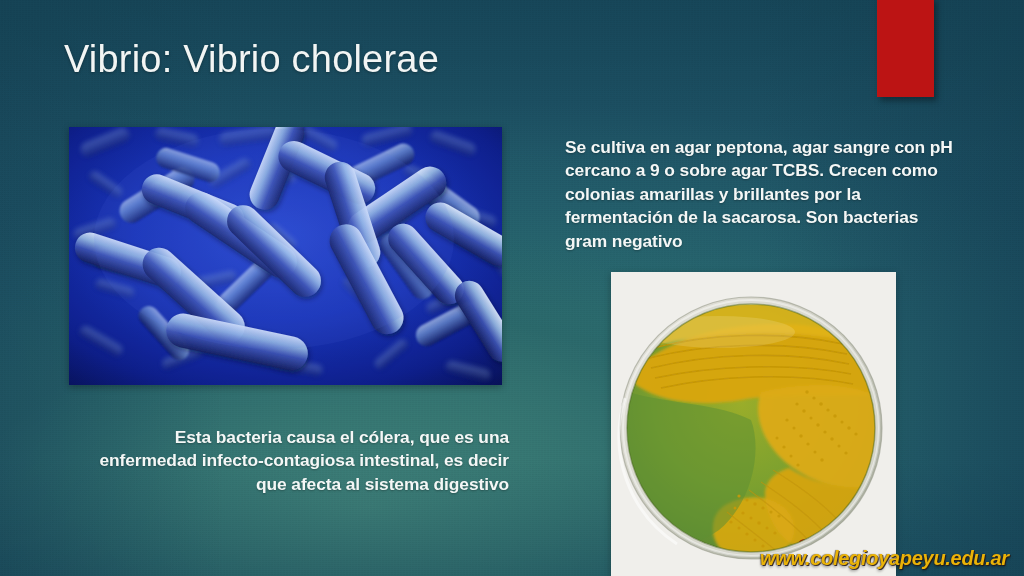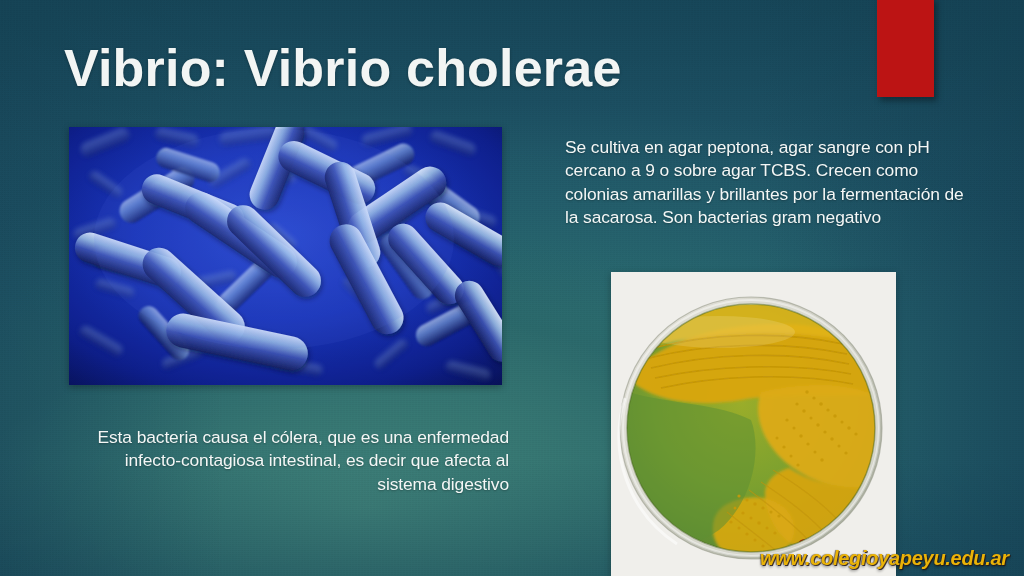--- a/index.html
+++ b/index.html
@@ -51,35 +51,35 @@
     height: 100px;
     background: #bc1414;
     box-shadow: 3px 4px 6px rgba(0,0,0,0.35);
   }
 
   
   .title {
     position: absolute;
     left: 64px;
     top: 38px;
-    font-size: 52px;
-    font-weight: 700;
+    font-size: 38px;
+    font-weight: 400;
     letter-spacing: 0.2px;
     color: #f2f5f4;
     text-shadow: 0 1px 3px rgba(0,0,0,0.30);
     white-space: nowrap;
   }
 
   
   .body-text {
     position: absolute;
     color: #f4f7f6;
     font-size: 17.4px;
     line-height: 23.4px;
-    font-weight: 400;
+    font-weight: 700;
     text-shadow: 0 1px 2px rgba(0,0,0,0.28);
     white-space: pre-line;
     letter-spacing: -0.1px;
   }
   #right-text {
     left: 565px;
     top: 136px;
     width: 400px;
   }
   #bottom-text {

